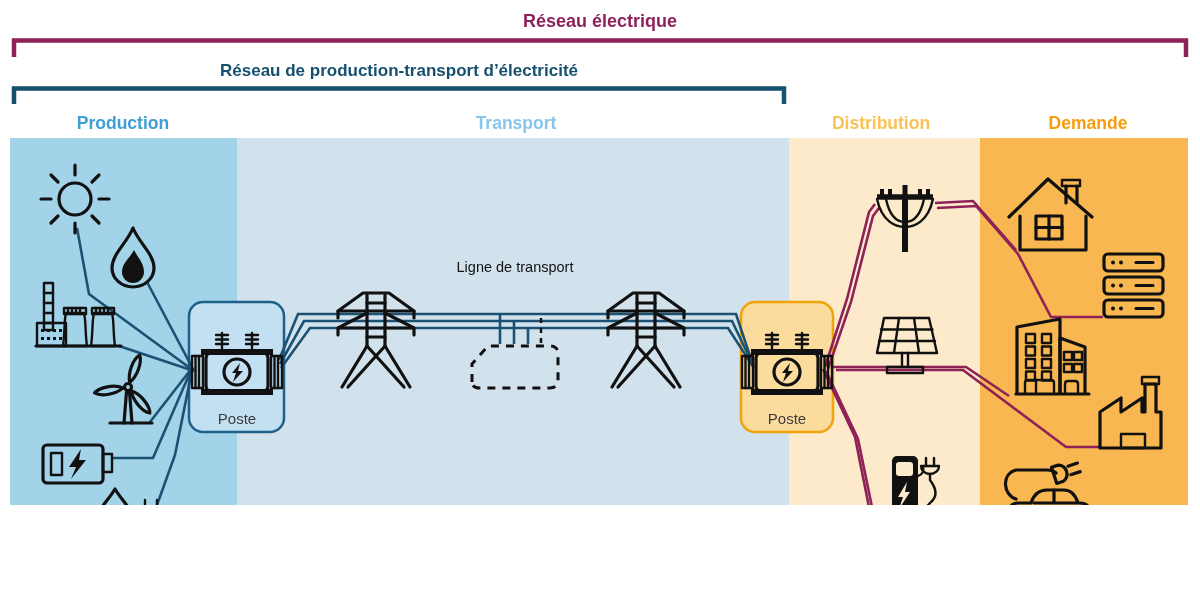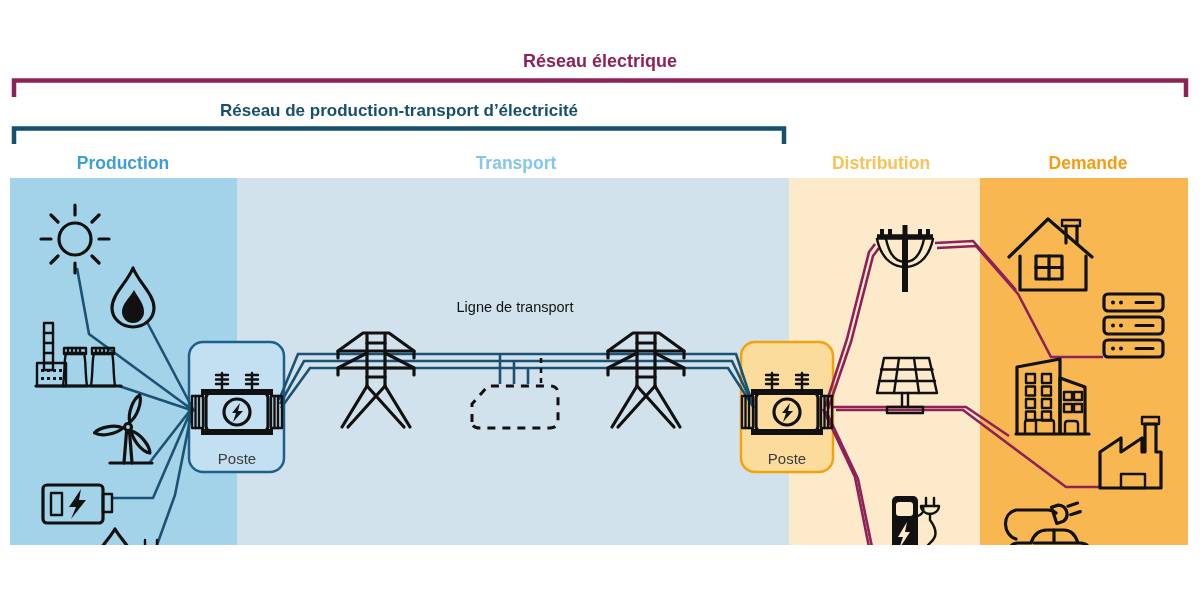--- a/index.html
+++ b/index.html
@@ -1,16 +1,16 @@
 <!DOCTYPE html>
 <html><head>
 <meta charset="utf-8">
 <style>
   html,body{margin:0;padding:0;background:#ffffff;}
-  .stage{position:relative;width:1200px;height:505px;background:#ffffff;overflow:hidden;margin-top:40px;}
+  .stage{position:relative;width:1200px;height:505px;background:#ffffff;overflow:hidden;}
   svg text{font-family:"Liberation Sans","DejaVu Sans",sans-serif;}
   .t-main{font-size:18px;font-weight:bold;text-anchor:middle;}
   .t-sub{font-size:17px;font-weight:bold;text-anchor:middle;}
   .t-head{font-size:17.5px;font-weight:bold;text-anchor:middle;}
   .t-note{font-size:14.5px;fill:#111;text-anchor:middle;}
   .t-poste{font-size:15px;fill:#3C3C3C;text-anchor:middle;}
   .bracket{fill:none;stroke-width:4.5;}
   .ln{fill:none;stroke-width:2.6;}
   .ic{stroke:#111;fill:none;stroke-width:3.2;stroke-linecap:round;stroke-linejoin:round;}
   .ic2{stroke:#111;fill:none;stroke-width:2.4;stroke-linecap:round;stroke-linejoin:round;}

